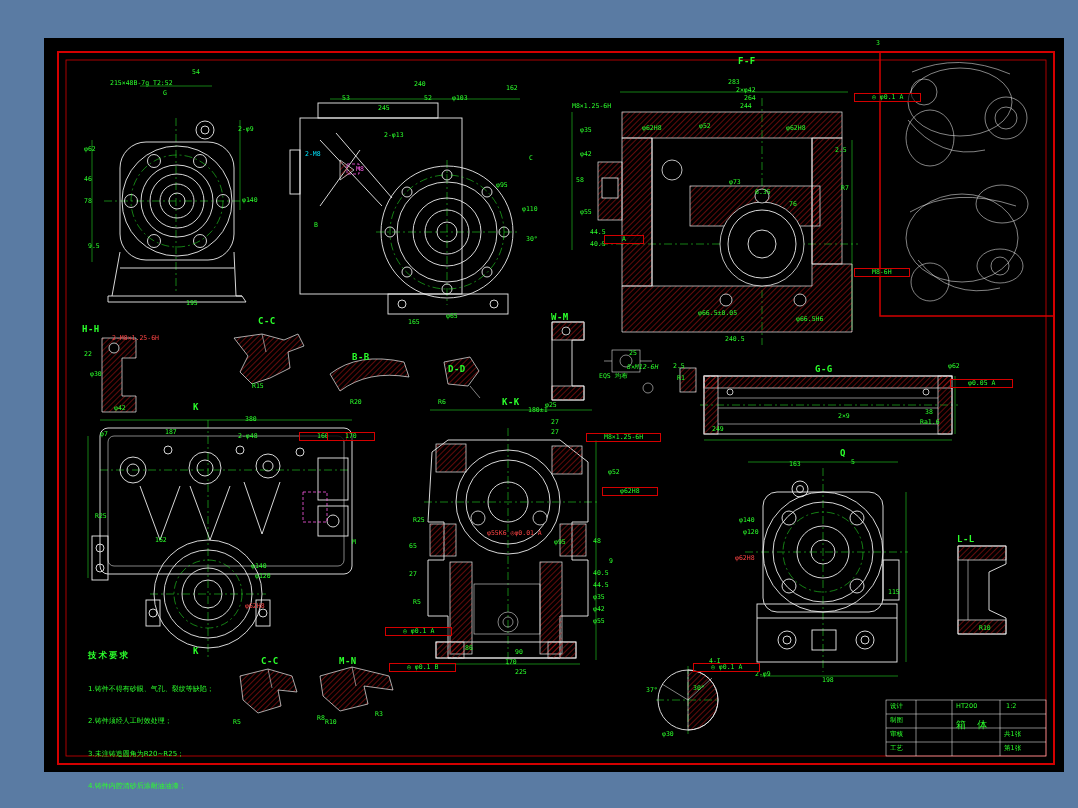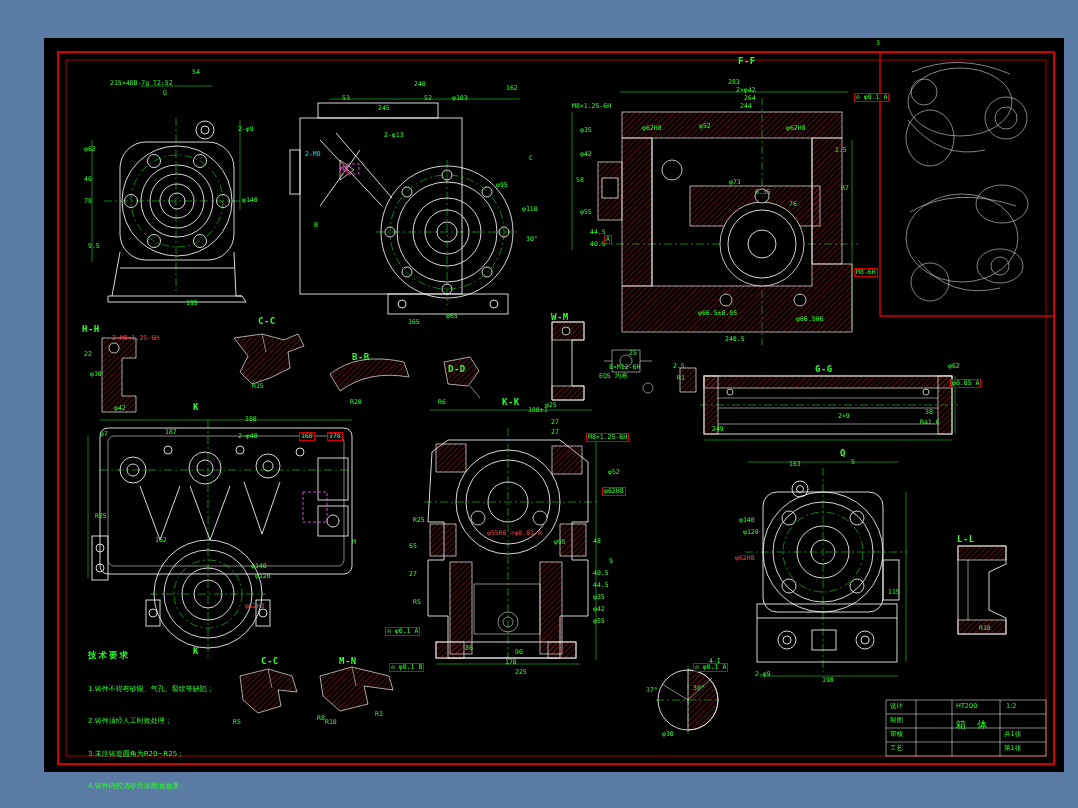--- a/index.html
+++ b/index.html
@@ -17,21 +17,21 @@
   .hat{fill:url(#hatchp);stroke:var(--line);stroke-width:.7}
   .cl{stroke:var(--dim);stroke-width:.5;fill:none;stroke-dasharray:8 3 2 3}
   .dl{stroke:var(--dim);stroke-width:.5;fill:none}
   .rd{stroke:var(--frame);fill:none}
   .mgr{stroke:var(--mag);stroke-width:.8;fill:none;stroke-dasharray:3 2}
   .hl{stroke:var(--hatch);stroke-width:1.1}
   
   .dim{position:absolute;color:var(--dim);font:6.5px/1.1 "DejaVu Sans Mono",monospace;
        white-space:pre;z-index:3}
   .dim.vl{font-size:9px;font-weight:bold;letter-spacing:.5px}
-  .dim.box{border:1px solid var(--frame);padding:0 1px;background:rgba(0,0,0,.55)}
+  .dim.box{border:1px solid var(--frame);padding:0 17px;background:rgba(0,0,0,.55)}
   .dim.cyan{color:var(--cyan)}
   .dim.mag{color:var(--mag)}
   .dim.red{color:var(--red)}
   
   .notes{position:absolute;left:88px;top:628px;z-index:3;color:var(--dim);
          font:7px/10.8px "DejaVu Sans",sans-serif;white-space:pre}
   .notes .nt{font-size:8.5px;font-weight:bold;letter-spacing:2px;margin-bottom:2px}
   
   .tbtext{position:absolute;color:var(--dim);font:6.5px "DejaVu Sans",sans-serif;z-index:3;white-space:nowrap}
   .tbname{font-size:10px;letter-spacing:4px}
@@ -306,21 +306,21 @@
       <span class="dim" style="left: 238px; top: 126px;">2-φ9</span>
       <span class="dim" style="left: 242px; top: 197px;">φ140</span>
       <span class="dim" style="left: 186px; top: 300px;">195</span>
       <span class="dim" style="left: 414px; top: 81px;">240</span>
       <span class="dim" style="left: 342px; top: 95px;">53</span>
       <span class="dim" style="left: 378px; top: 95px; margin-top: 10px;">245</span>
       <span class="dim" style="left: 424px; top: 95px;">52</span>
       <span class="dim" style="left: 452px; top: 95px;">φ103</span>
       <span class="dim" style="left: 506px; top: 85px;">162</span>
       <span class="dim cyan" style="left: 305px; top: 151px;">2-M8</span>
-      <span class="dim mag" style="left: 340px; top: 166px;">M8</span>
+      <span class="dim mag" style="left: 340px; top: 166px; padding-left: 16px;">M8</span>
       <span class="dim" style="left: 384px; top: 132px;">2-φ13</span>
       <span class="dim" style="left: 496px; top: 182px;">φ95</span>
       <span class="dim" style="left: 522px; top: 206px;">φ110</span>
       <span class="dim" style="left: 446px; top: 313px;">φ65</span>
       <span class="dim" style="left: 408px; top: 319px;">165</span>
       <span class="dim" style="left: 526px; top: 236px;">30°</span>
       <span class="dim" style="left: 314px; top: 222px;">B</span>
       <span class="dim" style="left: 529px; top: 155px;">C</span>
       <span class="dim vl" style="left: 738px; top: 57px;">F-F</span>
       <span class="dim" style="left: 728px; top: 79px;">283</span>
@@ -355,21 +355,21 @@
       <span class="dim" style="left: 90px; top: 371px;">φ30</span>
       <span class="dim" style="left: 114px; top: 405px;">φ42</span>
       <span class="dim vl" style="left: 258px; top: 317px;">C-C</span>
       <span class="dim" style="left: 252px; top: 383px;">R15</span>
       <span class="dim vl" style="left: 352px; top: 353px;">B-B</span>
       <span class="dim" style="left: 350px; top: 399px;">R20</span>
       <span class="dim vl" style="left: 448px; top: 357px; margin-top: 8px;">D-D</span>
       <span class="dim" style="left: 438px; top: 399px;">R6</span>
       <span class="dim vl" style="left: 551px; top: 313px;">W-M</span>
       <span class="dim" style="left: 545px; top: 402px;">φ25</span>
-      <span class="dim" style="left: 609px; top: 364px;">8×M12-6H</span>
+      <span class="dim" style="left: 627px; top: 364px; font-style: italic;">8×M12-6H</span>
       <span class="dim" style="left: 599px; top: 373px;">EQS 均布</span>
       <span class="dim" style="left: 629px; top: 350px;">25</span>
       <span class="dim vl" style="left: 815px; top: 365px;">G-G</span>
       <span class="dim" style="left: 948px; top: 363px;">φ62</span>
       <span class="dim box" style="left: 950px; top: 379px;">φ0.05 A</span>
       <span class="dim" style="left: 925px; top: 409px;">38</span>
       <span class="dim" style="left: 920px; top: 419px;">Ra1.6</span>
       <span class="dim" style="left: 838px; top: 413px;">2×9</span>
       <span class="dim" style="left: 712px; top: 426px;">249</span>
       <span class="dim" style="left: 673px; top: 363px;">2.5</span>

